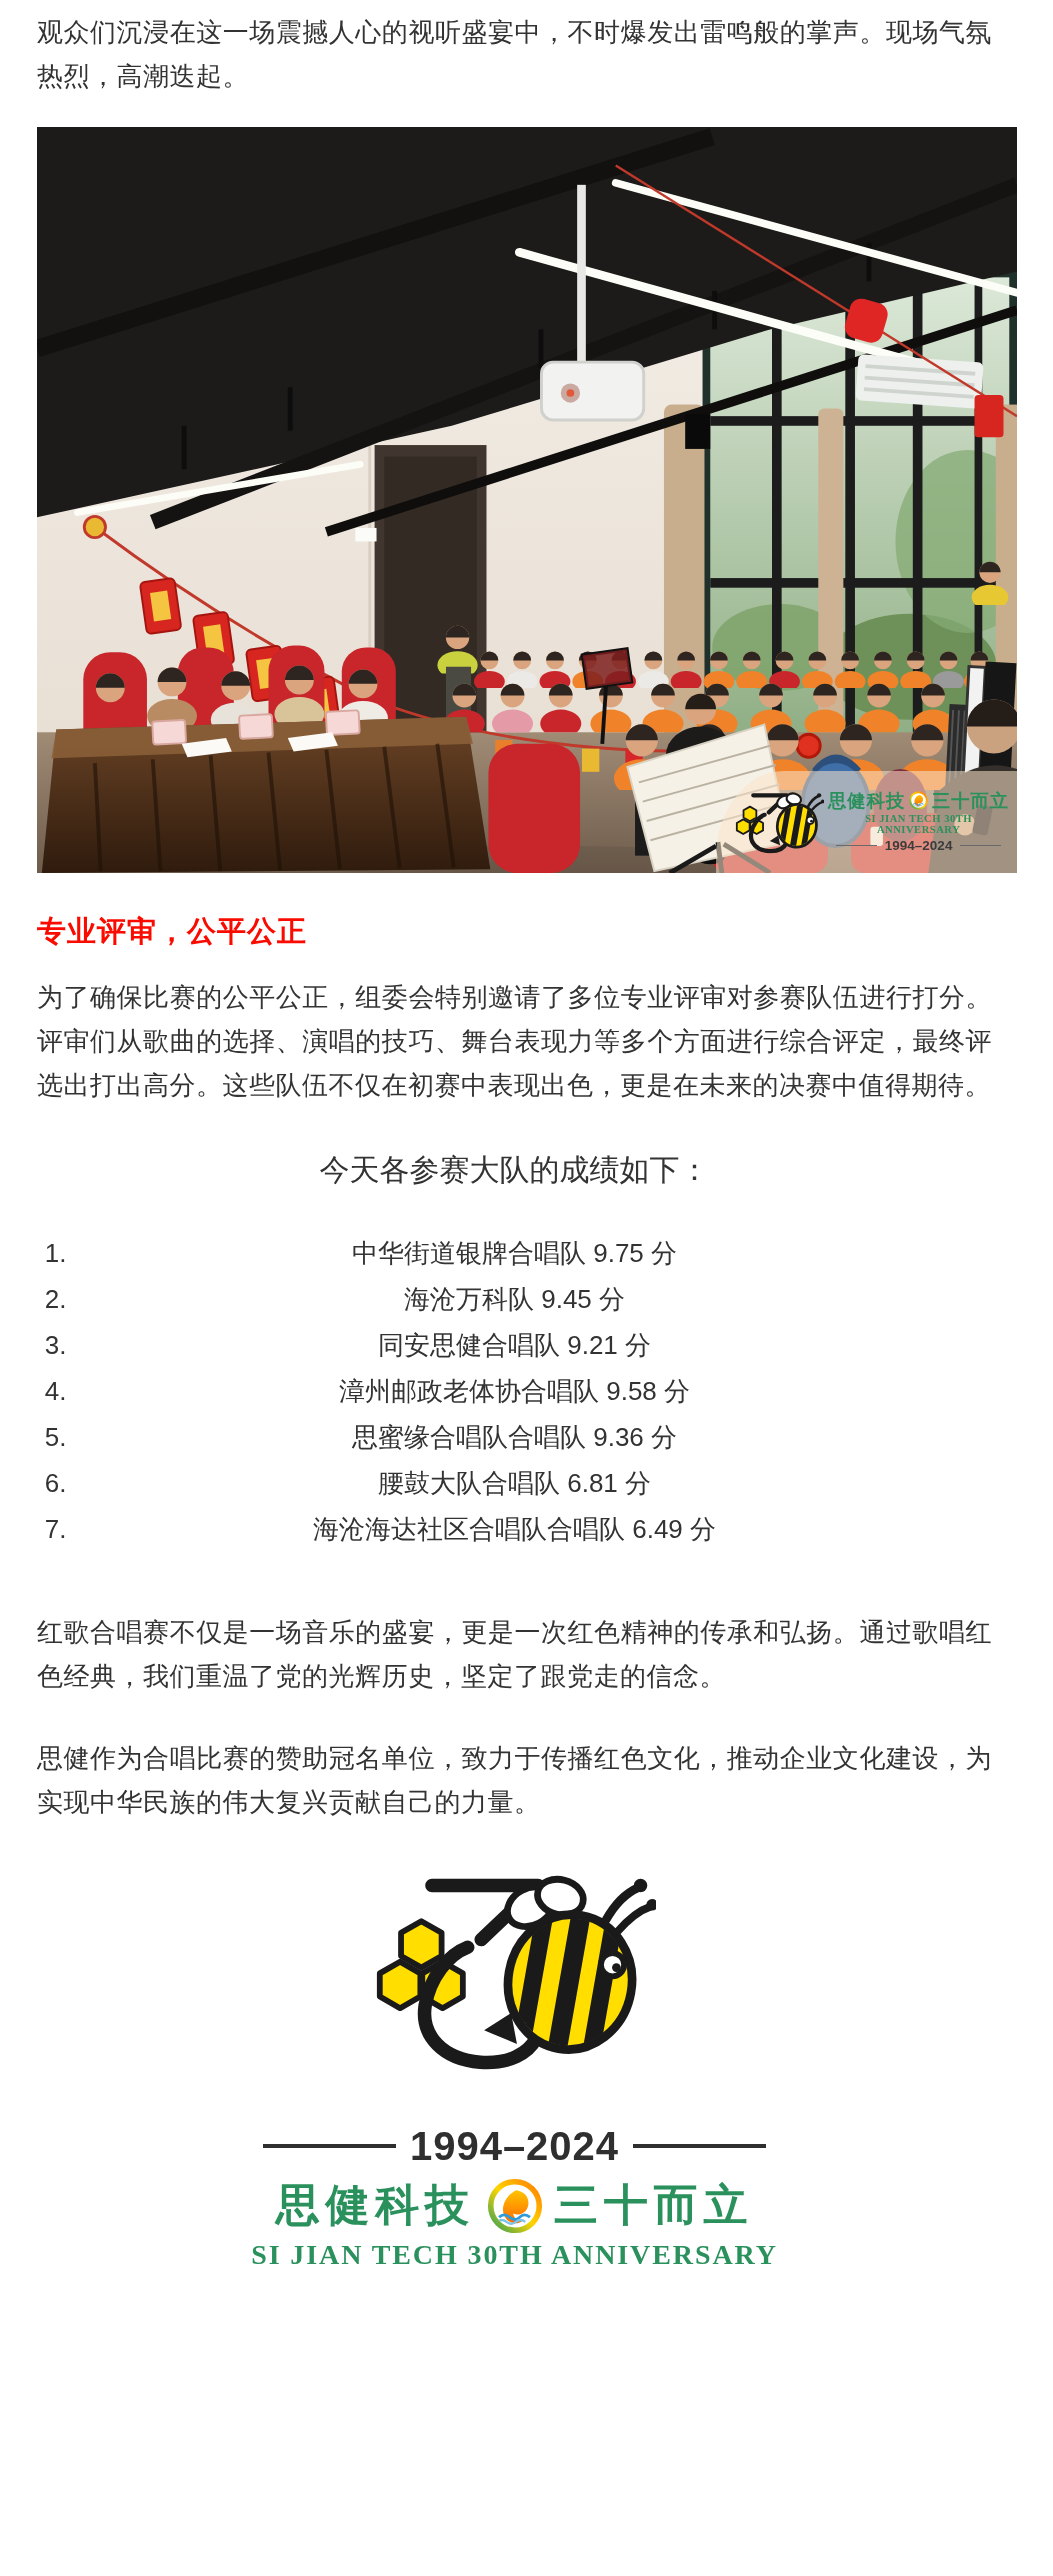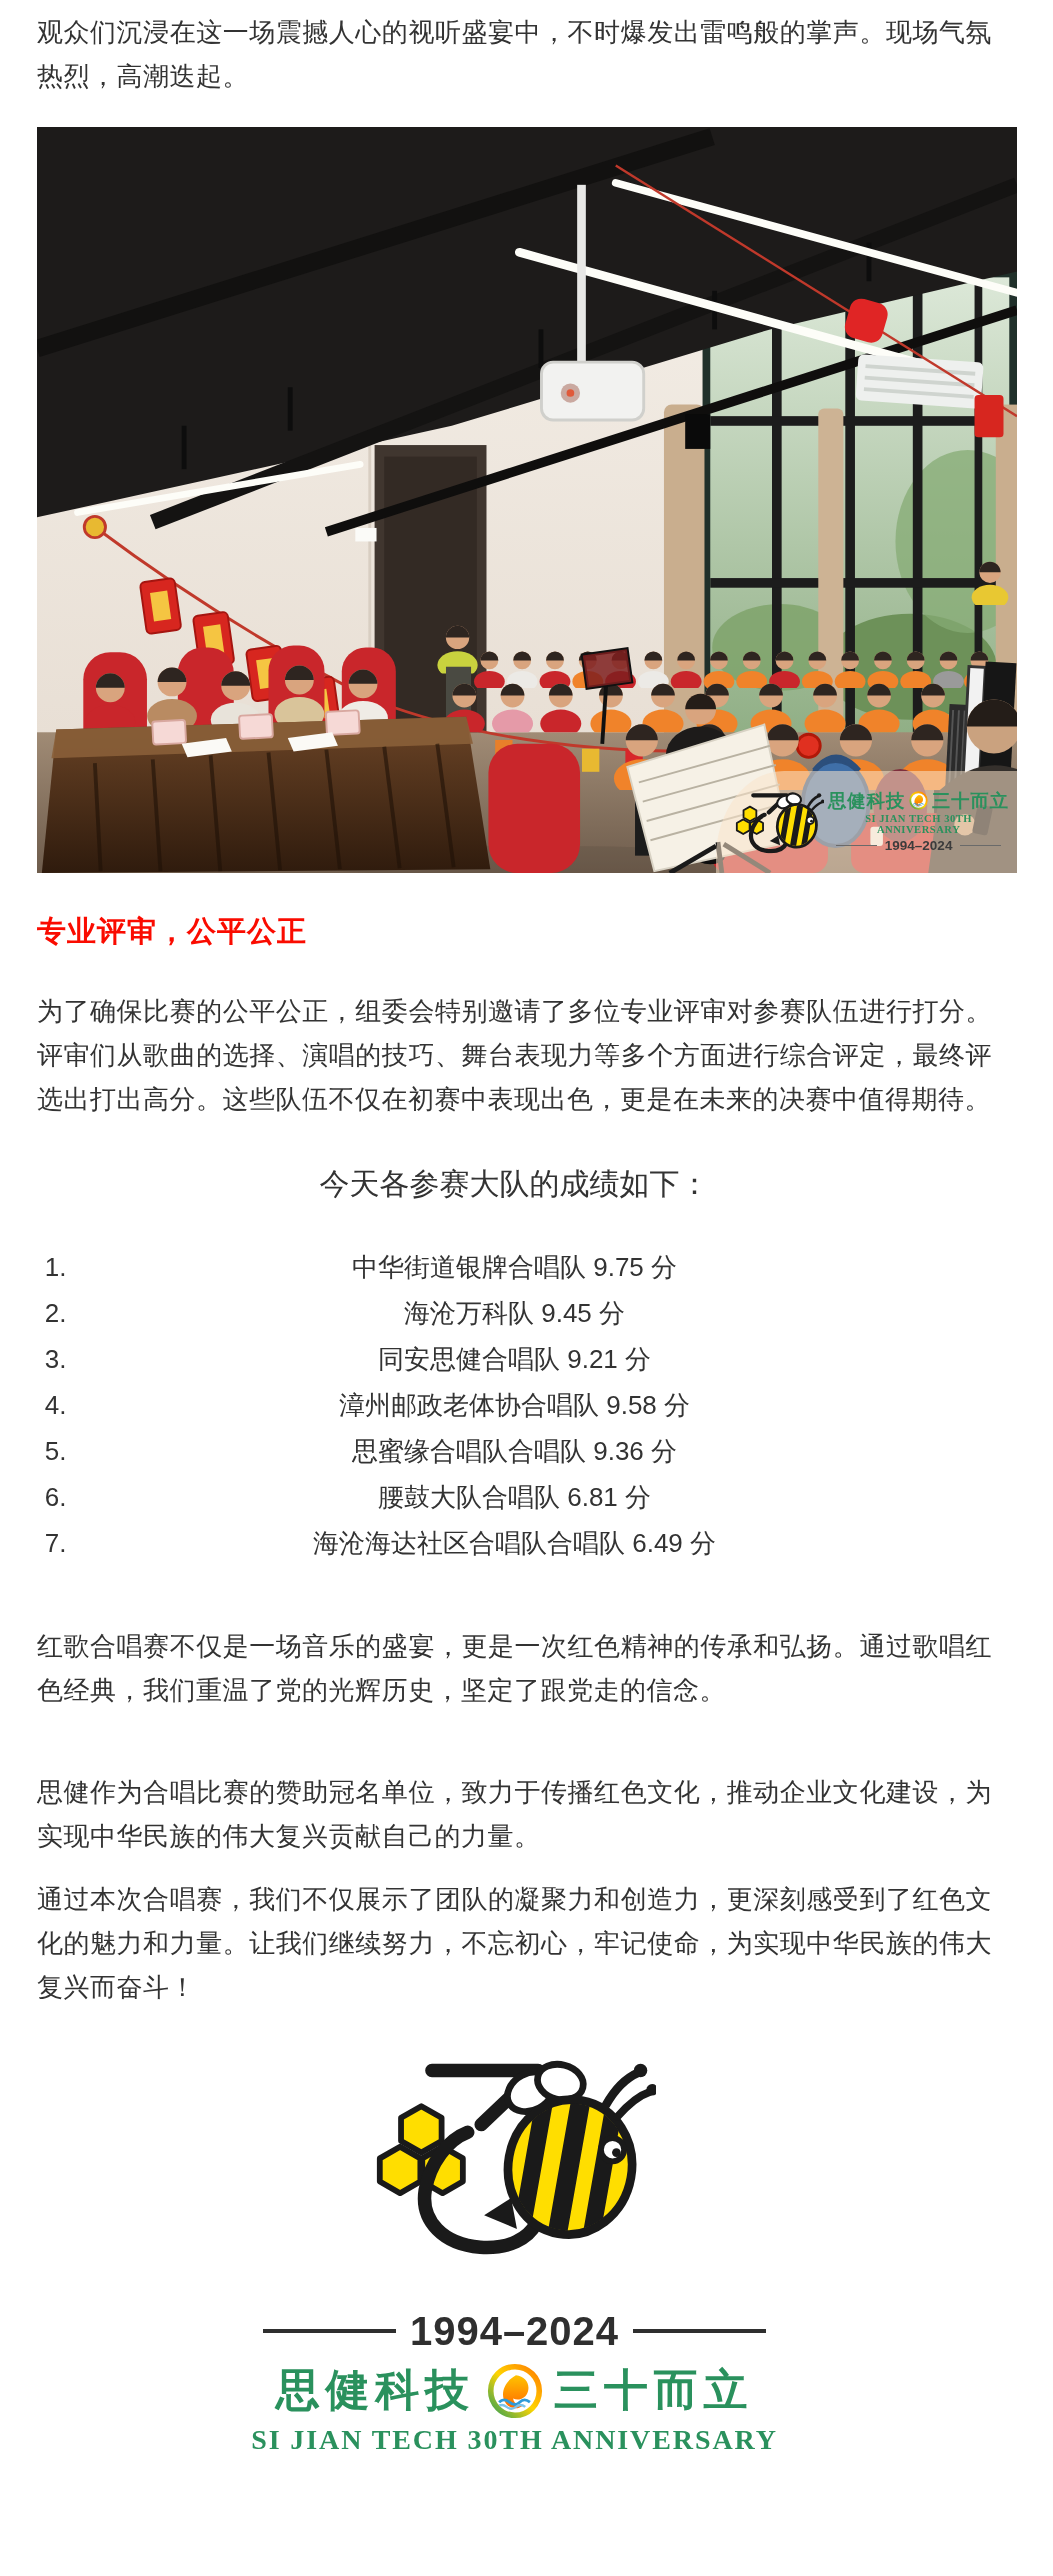--- a/index.html
+++ b/index.html
@@ -9,29 +9,29 @@
     --years:#2f2f2f;
   }
   html,body{margin:0;padding:0;background:#ffffff;}
   body{width:1053px;font-family:"Liberation Sans","DejaVu Sans",sans-serif;color:var(--ink);}
   .page{width:1029px;overflow:hidden;}
   .para{margin:0 37px;font-size:26px;line-height:44px;text-align:justify;letter-spacing:0.5px;}
   .intro{padding-top:9.6px;}
   .photo-figure{margin:29px 37px 0;width:980px;height:746px;position:relative;overflow:hidden;background:#ddd;}
   .photo-scene{display:block;width:980px;height:746px;}
   .h-red{margin:42px 37px 0;text-align:left;color:var(--red);font-size:29px;font-weight:bold;line-height:33px;letter-spacing:1px;}
-  .p2{margin-top:41px;}
+  .p2{margin-top:27px;}
   .scores-intro{margin-top:46px;text-align:center;font-size:30px;line-height:33px;}
   .score-list{list-style:none;margin:44px 37px 0;padding:0;}
   .score-item{position:relative;height:46px;line-height:46px;font-size:26px;}
   .rank{position:absolute;left:7.7px;top:0;}
   .score-text{display:block;text-align:center;}
   .h2b{margin-top:39px;}
   .p3{margin-top:58px;}
-  .p4{margin-top:58px;}
+  .p4{margin-top:38px;}
   .p5{margin-top:19px;}
   .footer-logo-svg{display:block;margin:46px auto 0;width:282px;height:200px;}
   .years-row{margin-top:54px;display:flex;align-items:center;justify-content:center;gap:13.5px;color:var(--years);font-size:40px;font-weight:bold;letter-spacing:1px;}
   .years-row .line{width:133px;height:3.9px;background:var(--years);}
   .brand-row{margin-top:7.7px;display:flex;align-items:center;justify-content:center;gap:11.6px;color:var(--green);font-size:44px;font-weight:bold;letter-spacing:5.8px;}
   .brand-icon{width:56px;height:56px;flex:none;}
   .brand-en{margin-top:3.9px;text-align:center;color:var(--green);font-family:"Liberation Serif","DejaVu Serif",serif;font-weight:bold;font-size:28px;letter-spacing:1.9px;}
   .bottom-space{height:60px;}
   
   .watermark{position:absolute;right:0;bottom:0;width:301px;height:102px;background:rgba(250,227,203,.55);border-top-left-radius:68px 87px;display:flex;align-items:center;gap:3.9px;padding:5.8px 7.7px 5.8px 19px;box-sizing:border-box;}
@@ -424,21 +424,20 @@
       </li>
     <li class="score-item">
         <span class="rank">7.</span>
         <span class="score-text">海沧海达社区合唱队合唱队 6.49 分</span>
       </li>
   </ol>
 
 
   <p class="para p3">红歌合唱赛不仅是一场音乐的盛宴，更是一次红色精神的传承和弘扬。通过歌唱红色经典，我们重温了党的光辉历史，坚定了跟党走的信念。</p>
   <p class="para p4">思健作为合唱比赛的赞助冠名单位，致力于传播红色文化，推动企业文化建设，为实现中华民族的伟大复兴贡献自己的力量。</p>
-  <p class="para p5">通过本次合唱赛，我们不仅展示了团队的凝聚力和创造力，更深刻感受到了红色文化的魅力和力量。让我们继续努力，不忘初心，牢记使命，为实现中华民族的伟大复兴而奋斗！</p>
 
   <footer>
     <svg class="footer-logo-svg" viewBox="0 0 292 207">
         <use href="#bee30"></use>
       </svg>
     <div class="years-row">
       <span class="line"></span>
       <span>1994–2024</span>
       <span class="line"></span>
     </div>

